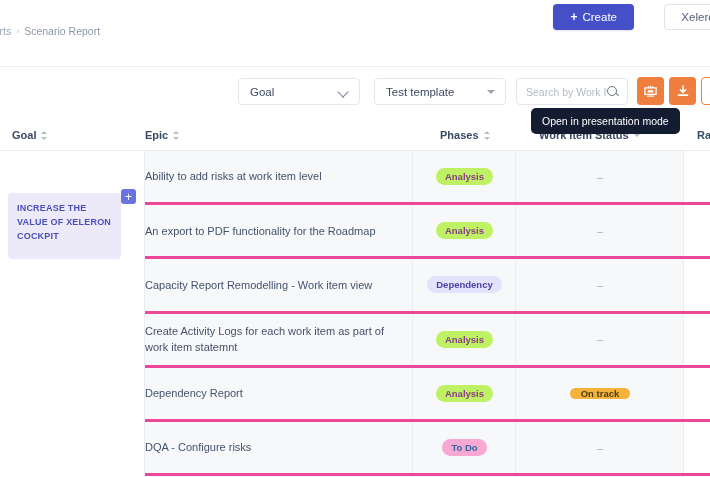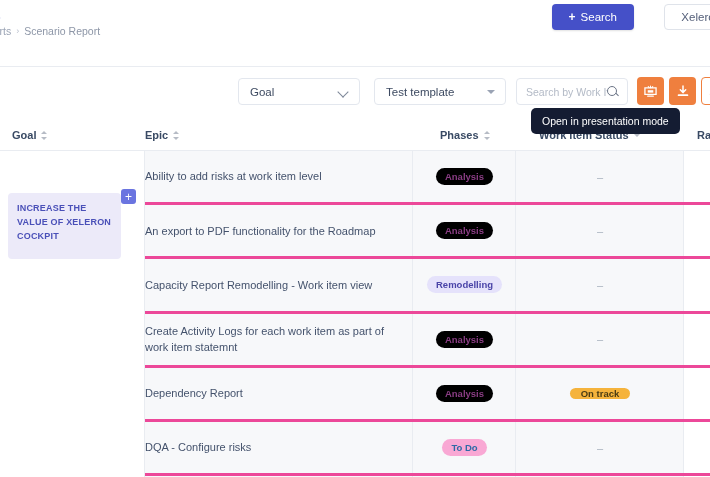--- a/index.html
+++ b/index.html
@@ -164,21 +164,21 @@
   }
   .cell-rank {
     position: absolute; left: 684px; top: 0; width: 26px; height: 100%;
   }
   .dash { color: #a8b0bd; font-size: 11px; }
 
   .badge {
     display: inline-block; padding: 3px 9px; border-radius: 10px;
     font-size: 9.5px; font-weight: bold; white-space: nowrap;
   }
-  .badge-analysis { background: #000000; color: #8a3d84; text-align: center; }
+  .badge-analysis { background: #bef264; color: #8a3d84; text-align: center; }
   .badge-development { background: #e5e2fb; color: #4a44a8; }
   .badge-todo { background: #f9a8d4; color: #2f6aa6; }
   .badge-ontrack { background: #f5b33c; color: #4a3b12; padding: 0 11px; }
 
   
   .col-shade {
     position: absolute; top: 0; height: 100%;
     background: #f7f8fa; pointer-events: none;
   }
   .col-line {
@@ -215,21 +215,21 @@
     <div class="page-title">t</div>
 
     <div class="breadcrumb">
       <span>eports</span>
       <span class="sep">›</span>
       <span class="crumb-current">Scenario Report</span>
     </div>
 
     <button class="create-btn">
       <span class="plus">+</span>
-      <span>Search</span>
+      <span>Create</span>
     </button>
 
     <button class="org-btn">
       <span>Xeleron</span>
     </button>
 
     <div class="header-rule"></div>
   </div>
 
   <div class="toolbar">
@@ -322,21 +322,21 @@
               <span class="badge badge-analysis">Analysis</span>
             </div>
             <div class="cell-status">
               <span class="dash">–</span>
             </div>
             <div class="cell-rank"></div>
           </div>
           <div class="row">
             <div class="cell-epic">Capacity Report Remodelling - Work item view</div>
             <div class="cell-phase">
-              <span class="badge badge-development">Remodelling</span>
+              <span class="badge badge-development">Dependency</span>
             </div>
             <div class="cell-status">
               <span class="dash">–</span>
             </div>
             <div class="cell-rank"></div>
           </div>
           <div class="row">
             <div class="cell-epic">Create Activity Logs for each work item as part of work item statemnt</div>
             <div class="cell-phase">
               <span class="badge badge-analysis">Analysis</span>

